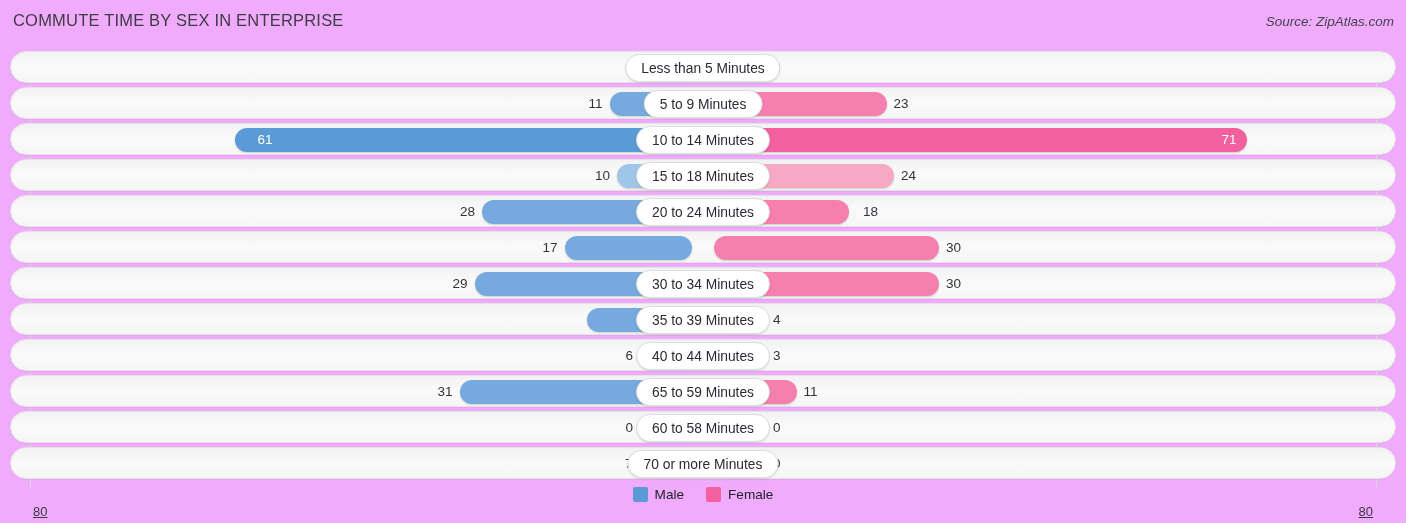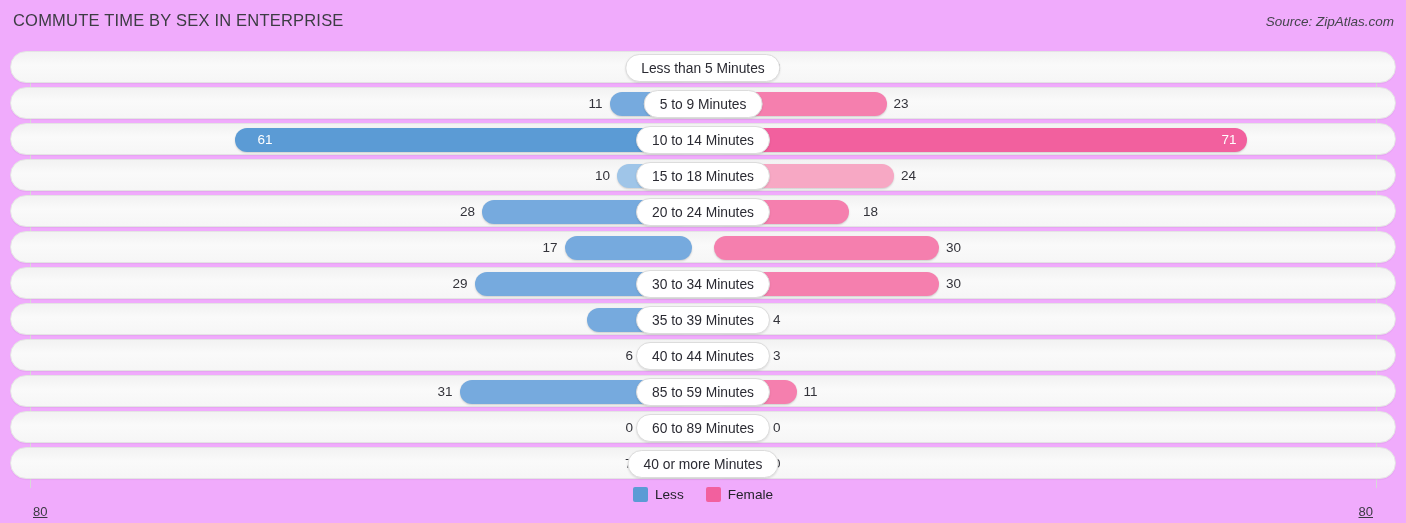--- a/index.html
+++ b/index.html
@@ -232,51 +232,51 @@
             <div class="val female" style="left: 762px; width: 40px;">3</div>
             <div class="catlabel">40 to 44 Minutes</div>
           </div>
         </div>
         <div class="row" style="top: 324px;">
           <div class="barwrap">
             <div class="bar male" style="width: 232.5px; background: rgb(118, 170, 222);"></div>
             <div class="bar female" style="width: 82.5px; background: rgb(245, 127, 174);"></div>
             <div class="val male" style="right: 942.5px; width: 40px;">31</div>
             <div class="val female" style="left: 792.5px; width: 40px;">11</div>
-            <div class="catlabel">85 to 59 Minutes</div>
+            <div class="catlabel">65 to 59 Minutes</div>
           </div>
         </div>
         <div class="row" style="top: 360px;">
           <div class="barwrap">
             <div class="bar male" style="width: 52px; background: rgb(159, 197, 232);"></div>
             <div class="bar female" style="width: 52px; background: rgb(247, 168, 196);"></div>
             <div class="val male" style="right: 762px; width: 40px;">0</div>
             <div class="val female" style="left: 762px; width: 40px;">0</div>
-            <div class="catlabel">60 to 89 Minutes</div>
+            <div class="catlabel">60 to 58 Minutes</div>
           </div>
         </div>
         <div class="row" style="top: 396px;">
           <div class="barwrap">
             <div class="bar male" style="width: 52.5px; background: rgb(159, 197, 232);"></div>
             <div class="bar female" style="width: 52px; background: rgb(247, 168, 196);"></div>
             <div class="val male" style="right: 762.5px; width: 40px;">7</div>
             <div class="val female" style="left: 762px; width: 40px;">0</div>
-            <div class="catlabel">40 or more Minutes</div>
+            <div class="catlabel">70 or more Minutes</div>
           </div>
         </div>
       </div>
   </div>
 
   <div class="axis-val" id="axis-left">80</div>
   <div class="axis-val" id="axis-right">80</div>
 
   <div id="legend">
       <div class="legend-item">
         <span class="swatch" style="background: rgb(91, 155, 213);"></span>
-        <span>Less</span>
+        <span>Male</span>
       </div>
       <div class="legend-item">
         <span class="swatch" style="background: rgb(242, 96, 158);"></span>
         <span>Female</span>
       </div>
     </div>
 
 </div>
 
 </body></html>

